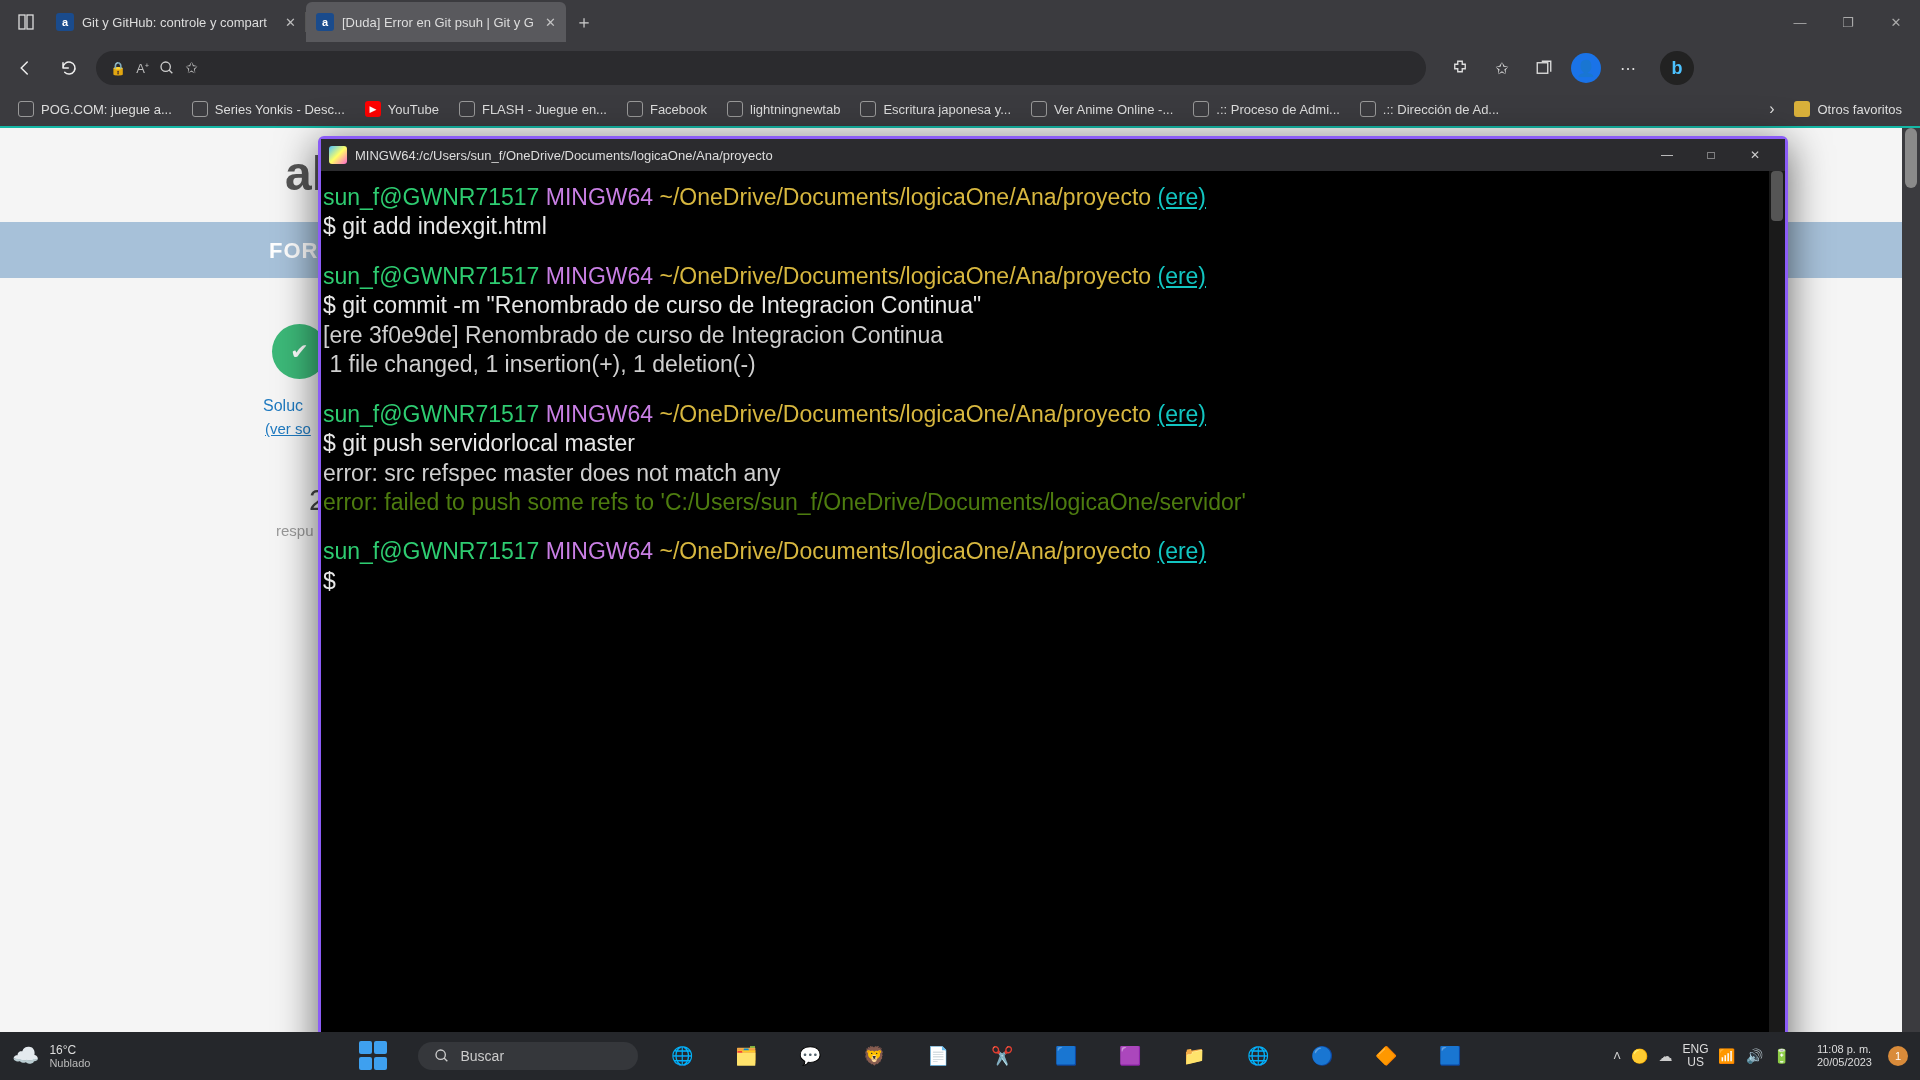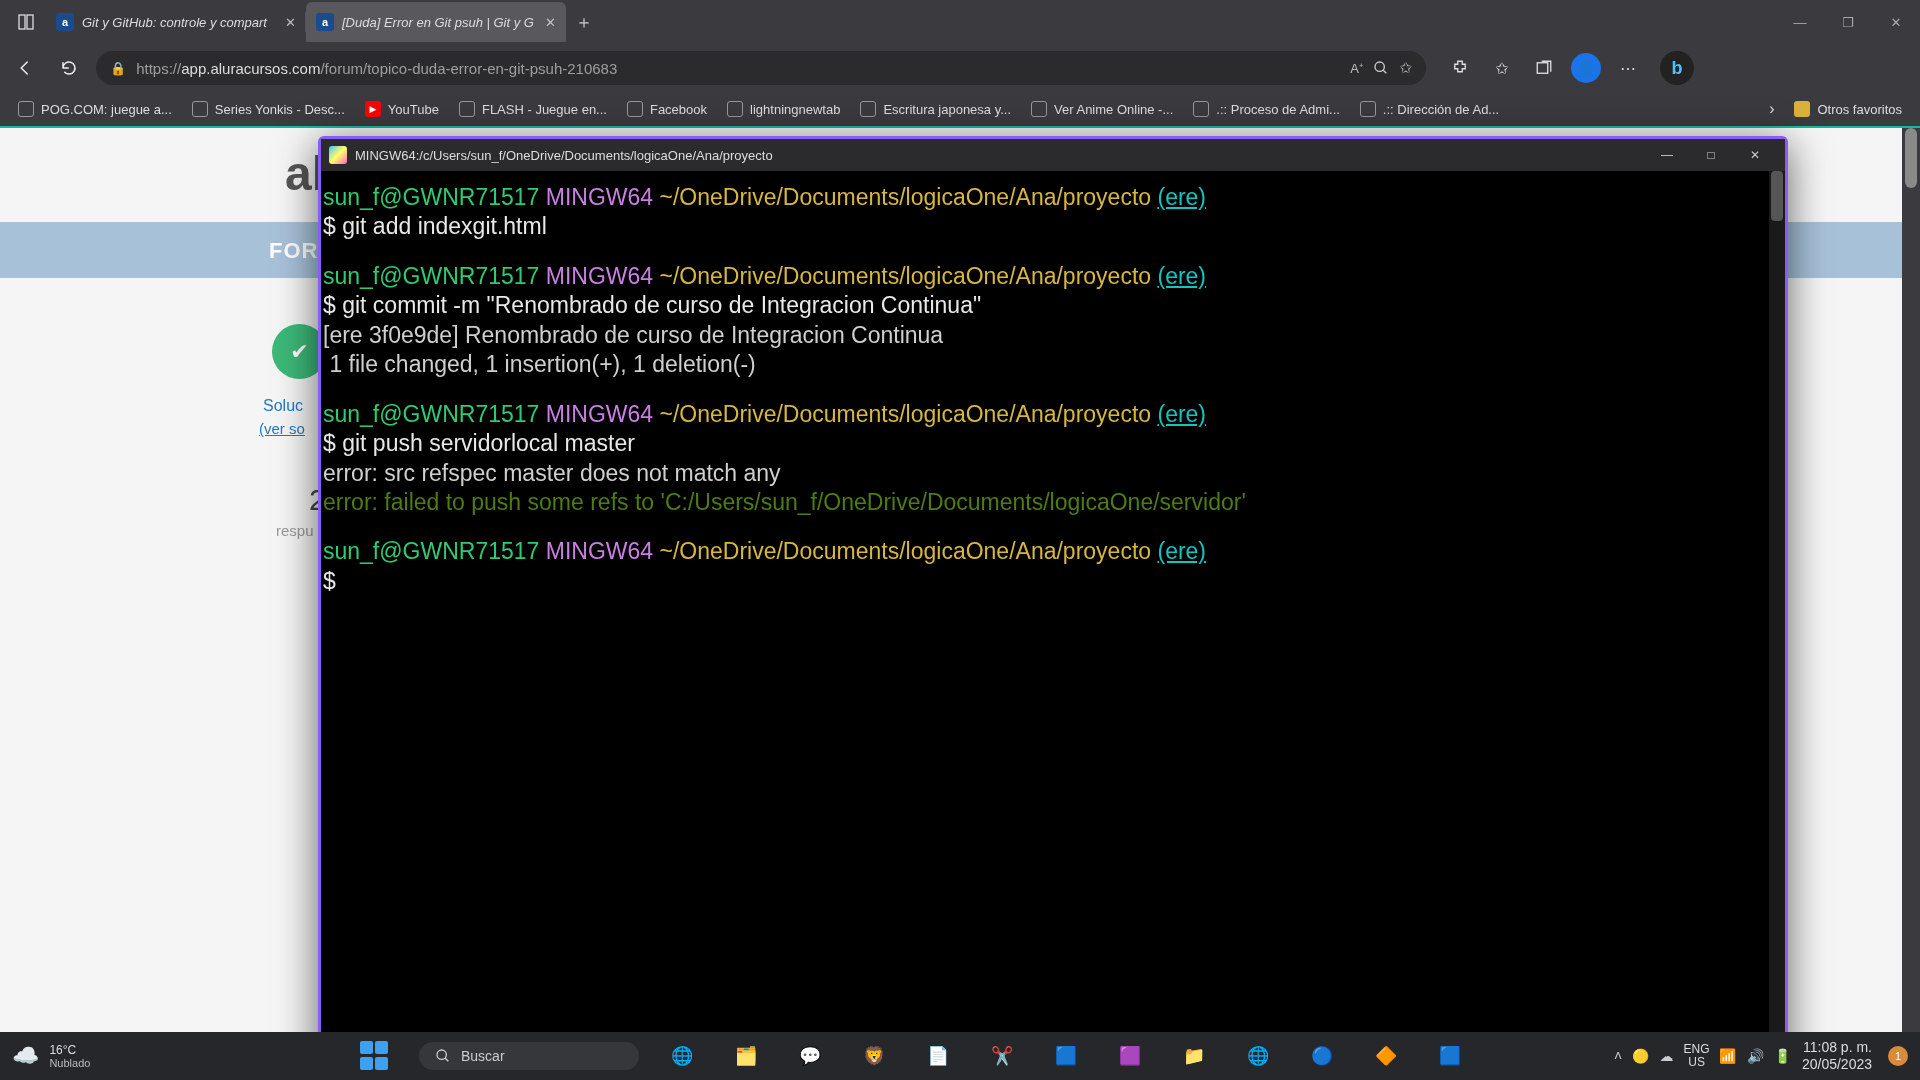--- a/index.html
+++ b/index.html
@@ -4,21 +4,21 @@
 <style>
   * { margin:0; padding:0; box-sizing:border-box; font-family:"Segoe UI",Arial,sans-serif; }
   body { width:1920px; height:1080px; background:#1f1f23; overflow:hidden; position:relative; font-size:14px; color:#eee; }
   
   .browser-titlebar { height:44px; background:#3b3b3f; display:flex; align-items:stretch; }
   .tab-strip { display:flex; align-items:center; padding-left:6px; gap:0; }
   .tabs-btn { width:40px; height:40px; display:flex; align-items:center; justify-content:center; color:#ddd; }
   .tab { display:flex; align-items:center; gap:8px; padding:0 10px; height:40px; min-width:260px; max-width:300px; position:relative; color:#ddd; font-size:13px; }
   .tab.active { background:#59595d; border-radius:6px 6px 0 0; }
   .tab .fav { width:18px; height:18px; background:#1a4b8c; color:#fff; display:flex; align-items:center; justify-content:center; font-size:11px; border-radius:3px; font-weight:bold; }
-  .tab .title { flex:1; white-space:nowrap; overflow:hidden; text-overflow:ellipsis;font-style:italic; }
+  .tab .title { flex:1; white-space:nowrap; overflow:hidden; text-overflow:ellipsis; }
   .tab .close { font-size:13px; opacity:.8; }
   .tab .sep { position:absolute; right:0; top:10px; bottom:10px; width:1px; background:#555; }
   .new-tab { width:36px; display:flex; align-items:center; justify-content:center; font-size:18px; color:#ccc; }
   .win-buttons { margin-left:auto; display:flex; }
   .win-btn { width:48px; display:flex; align-items:center; justify-content:center; color:#aaa; font-size:13px; }
   .browser-toolbar { height:48px; background:#3b3b3f; display:flex; align-items:center; padding:0 8px; gap:10px; }
   .nav-btn { width:34px; height:34px; display:flex; align-items:center; justify-content:center; color:#ddd; font-size:17px; border-radius:4px; }
   .url-bar { flex:1; max-width:1330px; height:34px; background:#2b2b2e; border-radius:17px; display:flex; align-items:center; padding:0 14px; gap:10px; color:#bbb; font-size:15px; }
   .url-bar .lock { font-size:13px; color:#bbb; }
   .url-bar .url-text { flex:1; color:#9e9e9e; font-size:15px; }
@@ -35,21 +35,21 @@
   .bm.other .bm-icon{ background:#d9b13b; border:none;}
   
   .page { position:absolute; left:0; right:0; top:128px; bottom:40px; background:#f5f5f5; overflow:hidden; }
   .scrollv { position:absolute; right:0; top:0; bottom:0; width:18px; background:#3b3b3f; }
   .scrollv-thumb { position:absolute; top:0; height:60px; left:3px; right:3px; background:#8a8a8a; border-radius:6px; }
   .blueband { position:absolute; left:0; right:18px; top:94px; height:56px; background:#a7c1d9; }
   .logo-a { position:absolute; left:285px; top:18px; font-size:48px; color:#555; font-weight:bold; }
   .foro { position:absolute; left:269px; top:110px; color:#fff; font-weight:bold; letter-spacing:1px; font-size:22px; }
   .green-circle{ position:absolute; left:272px; top:196px; width:55px; height:55px; border-radius:50%; background:#3cb878; display:flex; align-items:center; justify-content:center; color:#fff; font-size:22px; }
   .soluc{ position:absolute; left:263px; top:269px; color:#1f7ac0; font-size:16px; }
-  .verso{ position:absolute; left:259px; top:292px; color:#1f7ac0; text-decoration:underline; font-size:15px; }
+  .verso{ position:absolute; left:265px; top:292px; color:#1f7ac0; text-decoration:underline; font-size:15px; }
   .two{ position:absolute; left:309px; top:355px; color:#444; font-size:30px; }
   .respu{ position:absolute; left:276px; top:394px; color:#999; font-size:15px; }
   .mini-term { position:absolute; left:450px; top:798px; width:640px; height:110px; background:#1a1a1a; font-family:Consolas,monospace; color:#6ec07c; font-size:13px; padding:6px 10px; }
   .mini-term .m2{ color:#ddd; }
   
   .term-window { position:absolute; left:318px; top:136px; width:1470px; height:971px; background:#000; border:3px solid #8b5cf6; border-radius:6px; box-shadow:0 8px 40px rgba(0,0,0,.6); display:flex; flex-direction:column; }
   .term-title { height:32px; background:#2b2b2e; display:flex; align-items:center; padding:0 8px; gap:8px; font-size:13px; color:#ddd; }
   .term-title .app-icon{ width:18px; height:18px; background:linear-gradient(135deg,#4cc2ff,#ff6,#f6c); border-radius:3px; }
   .term-title .wb{ margin-left:auto; display:flex; }
   .term-title .wbtn{ width:44px; height:32px; display:flex; align-items:center; justify-content:center; color:#ccc; font-size:12px; }
@@ -62,21 +62,21 @@
   .taskbar { position:absolute; left:0; right:0; bottom:0; height:48px; background:#25272b; display:flex; align-items:center; padding:0 12px; gap:4px; color:#ddd; font-size:12px; }
   .weather{ display:flex; align-items:center; gap:10px; width:200px;}
   .weather .w-icon{ font-size:22px; }
   .tb-center{ flex:1; display:flex; justify-content:center; align-items:center; gap:24px;}
   .tb-item{ width:40px; height:40px; display:flex; align-items:center; justify-content:center; border-radius:4px; font-size:18px;}
   .tb-search{ display:flex; align-items:center; gap:10px; background:#35373b; border-radius:20px; padding:6px 16px; color:#ccc; font-size:14px; width:220px;}
   .start{ display:flex; gap:2px; width:30px; height:30px; flex-wrap:wrap; }
   .start span{ width:13px; height:13px; background:#3ea0ef; border-radius:2px;}
   .tray{ display:flex; align-items:center; gap:10px; }
   .tray .t-icon{ font-size:14px; color:#ccc; }
-  .clock{ text-align:right; line-height:1.2; margin-left:0; font-size:14px;}
+  .clock{ text-align:left; line-height:1.2; margin-left:16px; font-size:11px;}
   .count{ width:20px; height:20px; border-radius:50%; background:#d98b3a; color:#fff; display:flex; align-items:center; justify-content:center; font-size:11px; margin-left:6px;}
   svg{display:block;}
 </style>
 </head>
 <body>
 
 <div class="browser-titlebar">
   <div class="tab-strip">
     <div class="tabs-btn">
       <svg width="16" height="16" viewBox="0 0 16 16">
@@ -110,21 +110,20 @@
         <path d="M15 4l-8 8 8 8" fill="none" stroke="#eee" stroke-width="2" stroke-linecap="round"></path>
       </svg>
   </div>
   <div class="nav-btn">
     <svg width="18" height="18" viewBox="0 0 24 24">
         <path d="M4 12a8 8 0 1 1 2.3 5.6M4 12V5m0 7h7" fill="none" stroke="#eee" stroke-width="2" stroke-linecap="round"></path>
       </svg>
   </div>
   <div class="url-bar">
     <span class="lock">🔒</span>
-    <span class="url-text">https://<span class="host">app.aluracursos.com</span><span>/forum/topico-duda-error-en-git-psuh-210683</span></span>
     <span style="font-size:13px">A⁺</span>
     <span>
         <svg width="16" height="16" viewBox="0 0 24 24">
           <circle cx="10" cy="10" r="7" fill="none" stroke="#ccc" stroke-width="2"></circle>
           <path d="M15 15l5 5" stroke="#ccc" stroke-width="2"></path>
         </svg>
       </span>
     <span>✩</span>
   </div>
   <div class="toolbar-icons">

